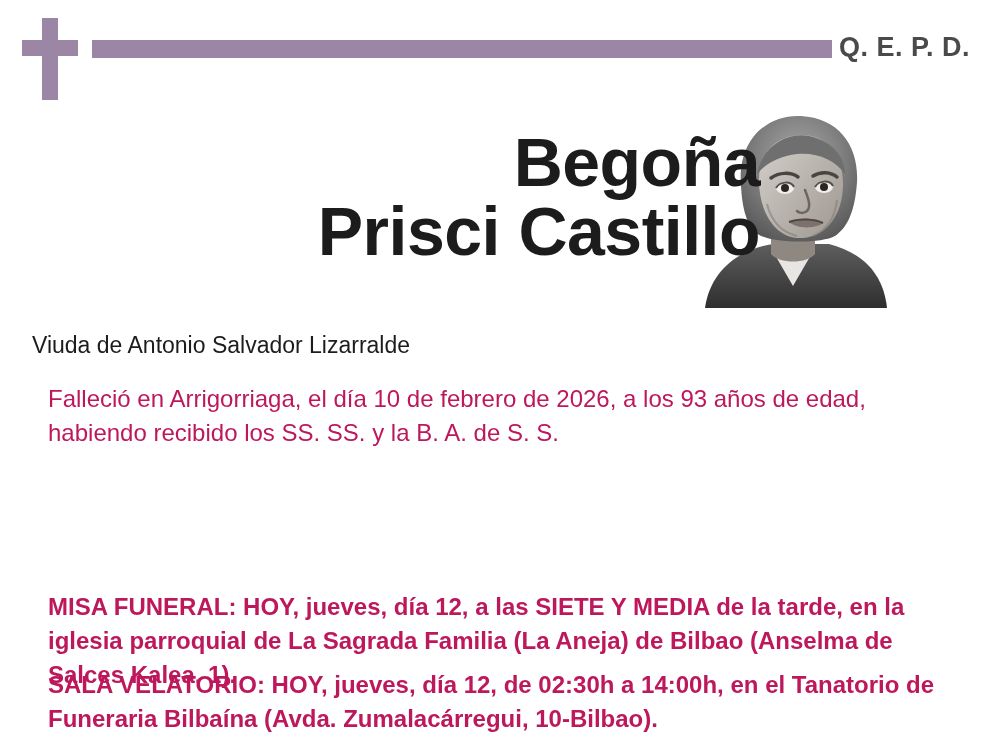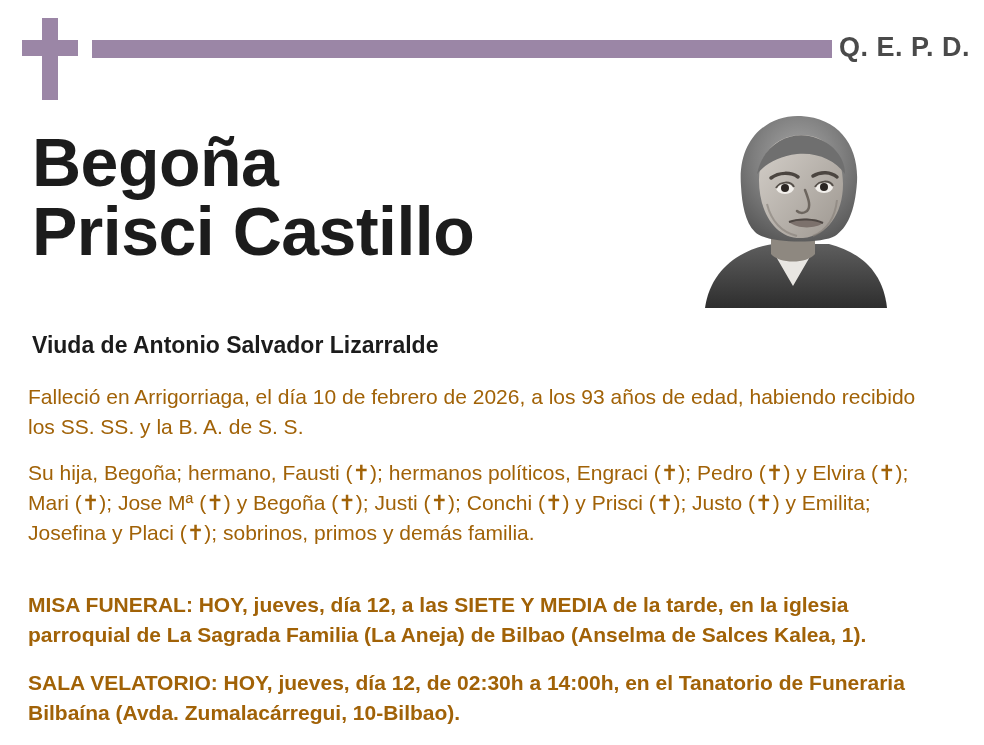--- a/index.html
+++ b/index.html
@@ -78,50 +78,51 @@
     top: 108px;
     width: 190px;
     height: 200px;
     overflow: hidden;
   }
   .portrait svg { display: block; }
 
   
   .name-block {
     position: absolute;
-    left: 32px;
+    left: 20px;
     top: 128px;
     width: 740px;
+    text-align: right;
   }
   .name-line {
     font-family: "Liberation Sans", sans-serif;
     font-weight: bold;
     font-size: 68px;
     line-height: 1.02;
     color: #1c1c1c;
     letter-spacing: -0.5px;
     white-space: nowrap;
   }
 
   
   .spouse {
     position: absolute;
     left: 32px;
     top: 332px;
     font-size: 23px;
-    font-weight: bold;
+    font-weight: normal;
     color: #1c1c1c;
   }
   .para {
     position: absolute;
-    left: 28px;
+    left: 48px;
     width: 912px;
-    font-size: 21px;
+    font-size: 24px;
     line-height: 1.42;
-    color: #a16207;
+    color: #be185d;
   }
   .p-death { top: 382px; }
   .p-family { top: 458px; }
   .p-misa { top: 562px; font-weight: bold; margin-top: 28px; }
   .p-sala { top: 668px; font-weight: bold; }
 </style>
 </head>
 <body>
 
 <div class="obit">
@@ -186,17 +187,16 @@
   </div>
 
   <div class="name-block">
     <div class="name-line">Begoña</div>
     <div class="name-line">Prisci Castillo</div>
   </div>
 
   <div class="spouse">Viuda de Antonio Salvador Lizarralde</div>
 
   <div class="para p-death">Falleció en Arrigorriaga, el día 10 de febrero de 2026, a los 93 años de edad, habiendo recibido los SS. SS. y la B. A. de S. S.</div>
-  <div class="para p-family">Su hija, Begoña; hermano, Fausti (✝); hermanos políticos, Engraci (✝); Pedro (✝) y Elvira (✝); Mari (✝); Jose Mª (✝) y Begoña (✝); Justi (✝); Conchi (✝) y Prisci (✝); Justo (✝) y Emilita; Josefina y Placi (✝); sobrinos, primos y demás familia.</div>
   <div class="para p-misa">MISA FUNERAL: HOY, jueves, día 12, a las SIETE Y MEDIA de la tarde, en la iglesia parroquial de La Sagrada Familia (La Aneja) de Bilbao (Anselma de Salces Kalea, 1).</div>
   <div class="para p-sala">SALA VELATORIO: HOY, jueves, día 12, de 02:30h a 14:00h, en el Tanatorio de Funeraria Bilbaína (Avda. Zumalacárregui, 10-Bilbao).</div>
 
 </div>
 
 </body></html>

